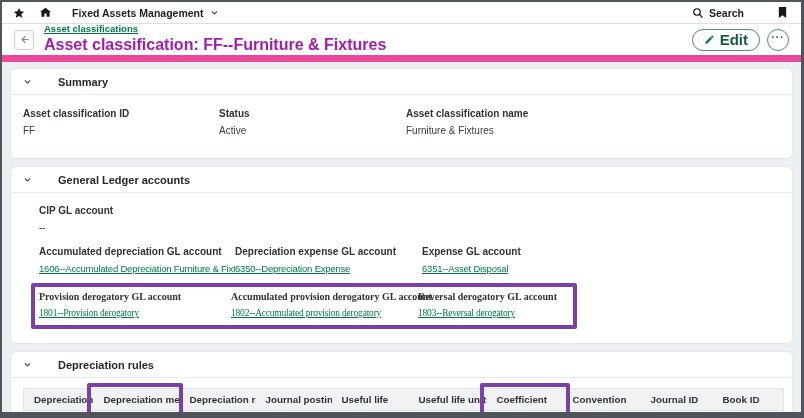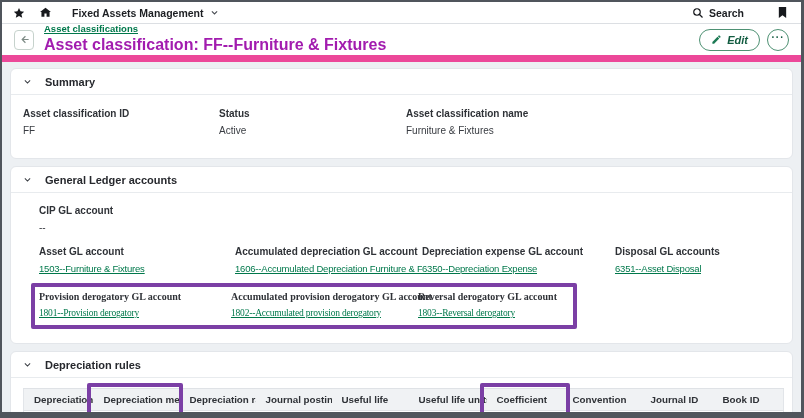--- a/index.html
+++ b/index.html
@@ -31,32 +31,32 @@
     display:flex; align-items:center; justify-content:center;
     color:#7d8a85; font-size:12px; background:#fff; cursor:pointer; flex:0 0 auto;
   }
   .titleblock { display:flex; flex-direction:column; justify-content:center; line-height:1.15; }
   .breadcrumb { font-size:9.5px; font-weight:bold; color:#00784b; text-decoration:underline; cursor:pointer; width:max-content; }
   .pagetitle { font-size:16px; font-weight:bold; color:#a21caf; margin-top:1px; }
   .head-actions { margin-left:auto; display:flex; align-items:center; gap:7px; }
   .editbtn {
     height:22px; border:1px solid #4e9173; border-radius:11px; background:#fff;
     display:flex; align-items:center; gap:5px; padding:0 11px;
-    font-size:11px; font-weight:bold; color:#135c41; cursor:pointer;font-style:italic;
+    font-size:15px; font-weight:bold; color:#135c41; cursor:pointer;
   }
   .morebtn {
     width:22px; height:22px; border:1px solid #4e9173; border-radius:50%; background:#fff;
     display:flex; align-items:center; justify-content:center;
     color:#135c41; font-size:10px; font-weight:bold; letter-spacing:1px; cursor:pointer; padding-bottom:4px;
   }
   
   .content { padding:6px 8px 8px; display:flex; flex-direction:column; gap:7px; }
   .card { background:#fff; border:1px solid #e3e6ea; border-radius:6px; }
   .card-head {
-    height:26px; display:flex; align-items:center; gap:13px;
+    height:26px; display:flex; align-items:center; gap:26px;
     padding:0 12px; border-bottom:1px solid #e8ebee; cursor:pointer;
   }
   .card-head .sect { font-size:11px; font-weight:bold; color:#26282d; }
   .field-label { font-size:10px; font-weight:bold; color:#2f3237; white-space:nowrap; }
   .field-value { font-size:10px; color:#393c42; margin-top:6px; white-space:nowrap; }
   .field-link {
     font-size:9.5px; letter-spacing:-0.2px; color:#00784b; text-decoration:underline;
     margin-top:6px; white-space:nowrap; overflow:hidden; cursor:pointer; width:max-content; max-width:100%;
   }
   
@@ -195,33 +195,29 @@
         </span>
         <span class="sect">General Ledger accounts</span>
       </div>
       <div class="gl-body">
         <div>
           <div class="field-label">CIP GL account</div>
           <div class="field-value">--</div>
         </div>
         <div class="gl-grid2">
           <div>
-            <div class="field-label">Asset GL account</div>
-            <div class="field-link">1503--Furniture &amp; Fixtures</div>
-          </div>
-          <div>
             <div class="field-label">Accumulated depreciation GL account</div>
             <div class="field-link">1606--Accumulated Depreciation Furniture &amp; Fixtures</div>
           </div>
           <div>
             <div class="field-label">Depreciation expense GL account</div>
             <div class="field-link">6350--Depreciation Expense</div>
           </div>
           <div>
-            <div class="field-label">Disposal GL accounts</div>
+            <div class="field-label">Expense GL account</div>
             <div class="field-link">6351--Asset Disposal</div>
           </div>
         </div>
         <div class="derog-box">
           <div class="gl-grid3">
             <div>
               <div class="field-label">Provision derogatory GL account</div>
               <div class="field-link">1801--Provision derogatory</div>
             </div>
             <div>

